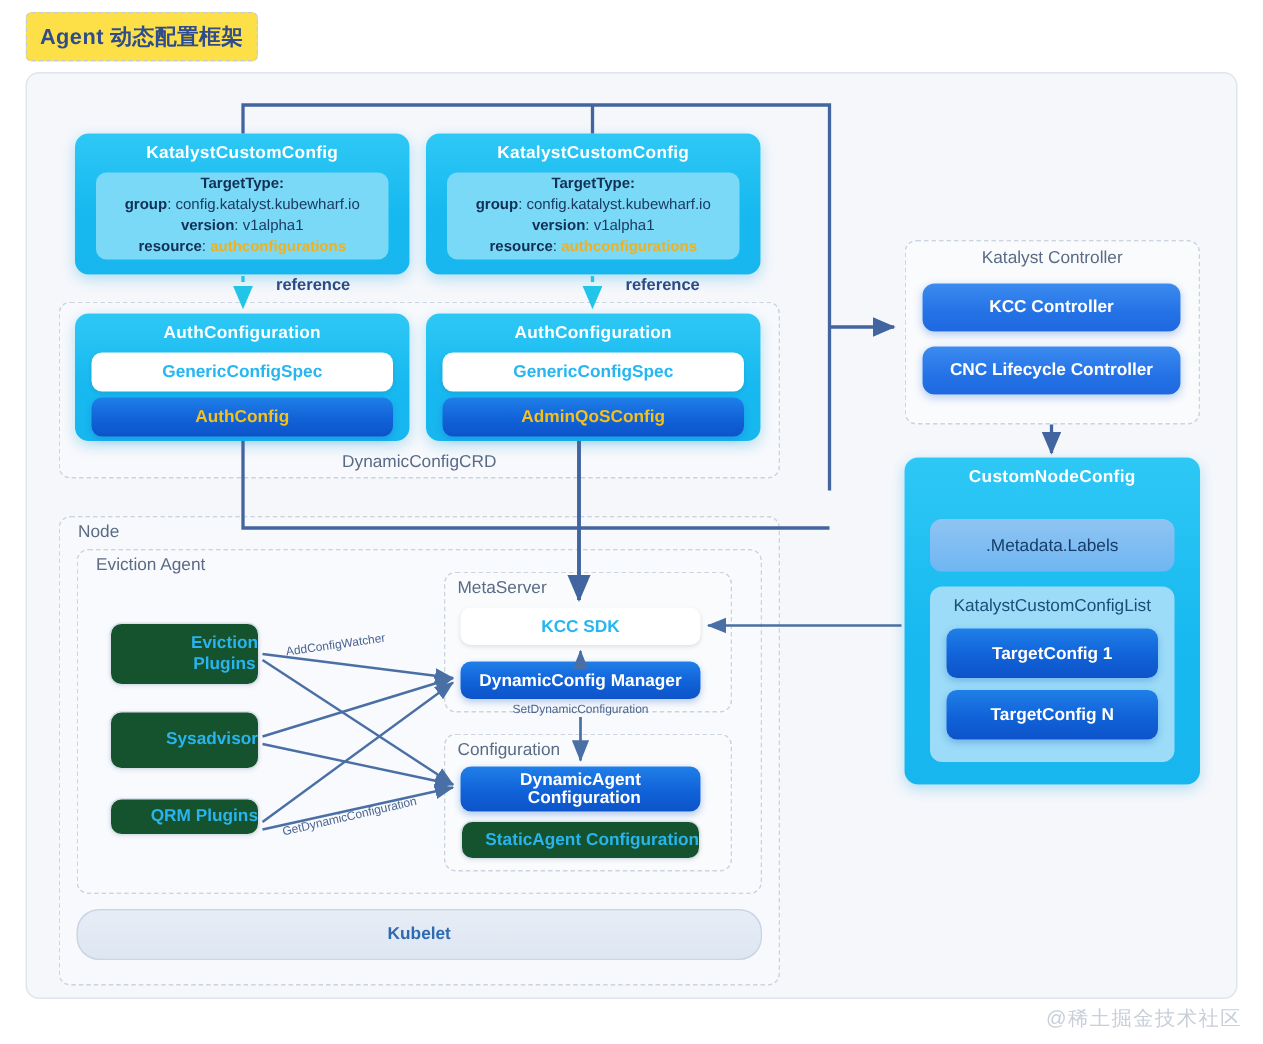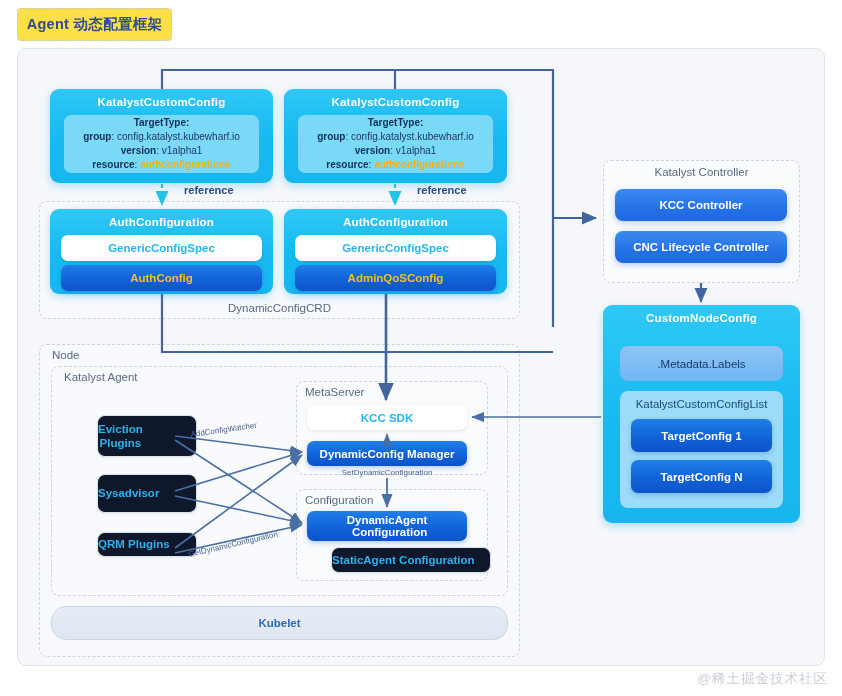--- a/index.html
+++ b/index.html
@@ -127,28 +127,27 @@
     border-radius: 8px;
   }
   .list-panel > .lbl {
     position: absolute; left:0; right:0; top: 7px;
     text-align: center; font-size: 11.5px; color: #1a4d78; font-weight: 500;
   }
 
   
   .outline-box {
     position: absolute;
-    background: #0f172a;
+    background: #14532d;
     border: 1px solid #d9e2ec;
     border-radius: 8px;
-    display: flex; align-items: center; justify-content: flex-start;
+    display: flex; align-items: center; justify-content: flex-end;
     text-align: center; line-height: 1.25;
     font-size: 11.5px; font-weight: bold; color: #29b3ef;
     box-shadow: 0 1px 3px rgba(0,0,0,.07);
-    margin-left: 24px;
   }
 
   
   .kubelet {
     position: absolute;
     background: linear-gradient(180deg,#e7edf6 0%,#dde6f2 100%);
     border: 1px solid #c9d5e5;
     border-radius: 15px;
     display: flex; align-items: center; justify-content: center;
     font-size: 11.5px; font-weight: bold; color: #2f6ab0;
@@ -248,21 +247,21 @@
     <div class="lbl">KatalystCustomConfigList</div>
     <div class="blue-pill" style="left:11px; top:28px; width:141px; height:33px;">TargetConfig 1</div>
     <div class="blue-pill" style="left:11px; top:69px; width:141px; height:33px;">TargetConfig N</div>
   </div>
 </div>
 
 <div class="group" style="left:39px; top:344px; width:481px; height:313px;"></div>
 <div class="group-label" style="left:52px; top:349px;">Node</div>
 
 <div class="group" style="left:51px; top:366px; width:457px; height:230px;"></div>
-<div class="group-label" style="left:64px; top:371px;">Katalyst Agent</div>
+<div class="group-label" style="left:64px; top:371px;">Eviction Agent</div>
 
 <div class="outline-box" style="left:73px; top:415px; width:100px; height:42px;">
   <div>
     <div>Eviction</div>
     <div>Plugins</div>
   </div>
 </div>
 <div class="outline-box" style="left:73px; top:474px; width:100px; height:39px;">Sysadvisor</div>
 <div class="outline-box" style="left:73px; top:532px; width:100px; height:25px;">QRM Plugins</div>
 

